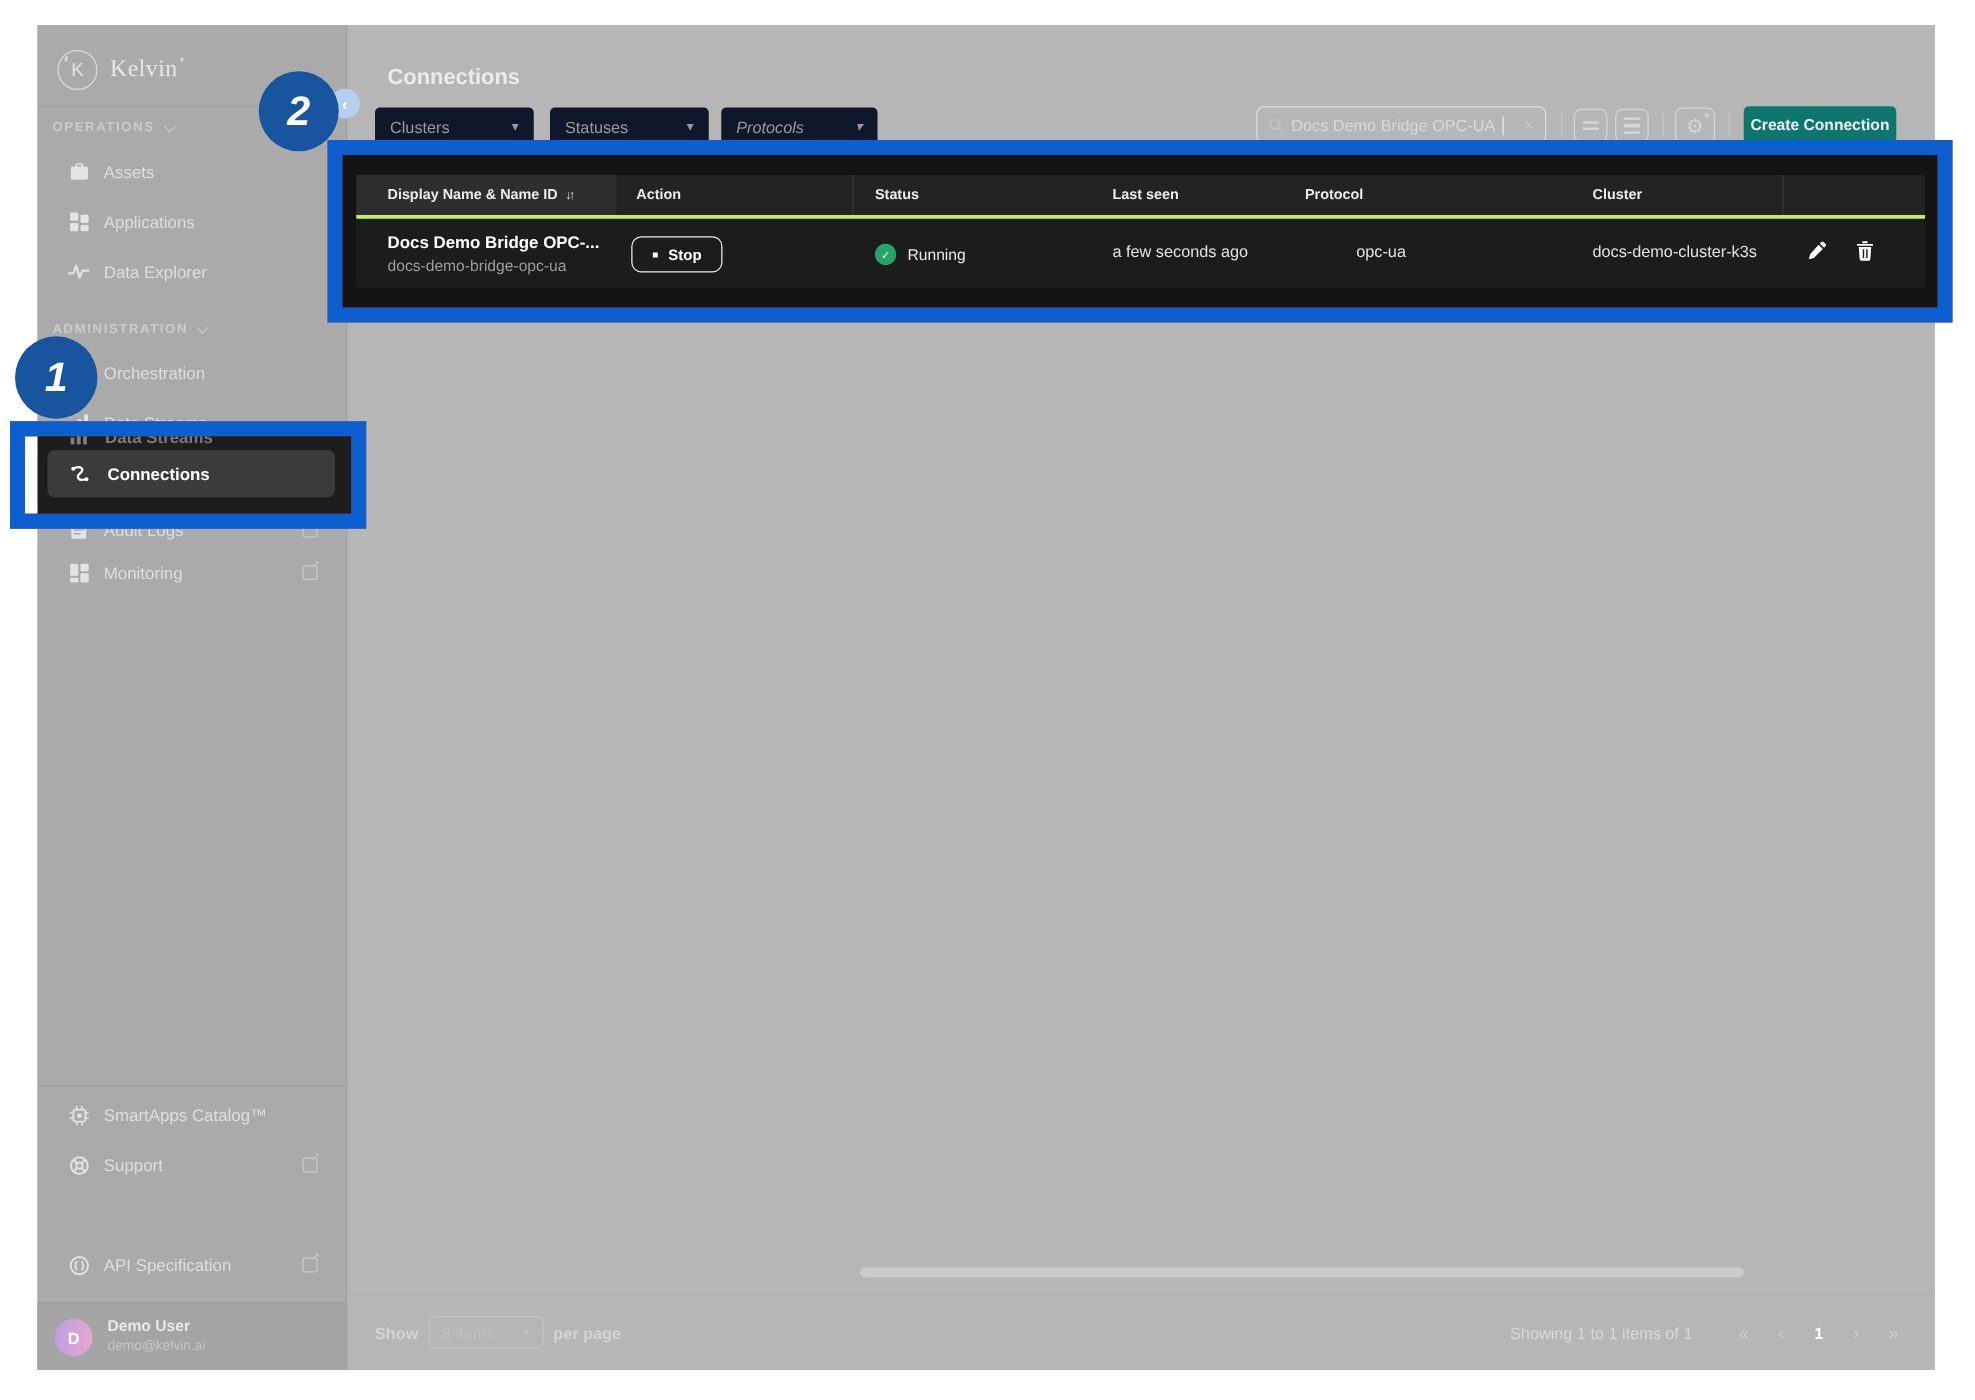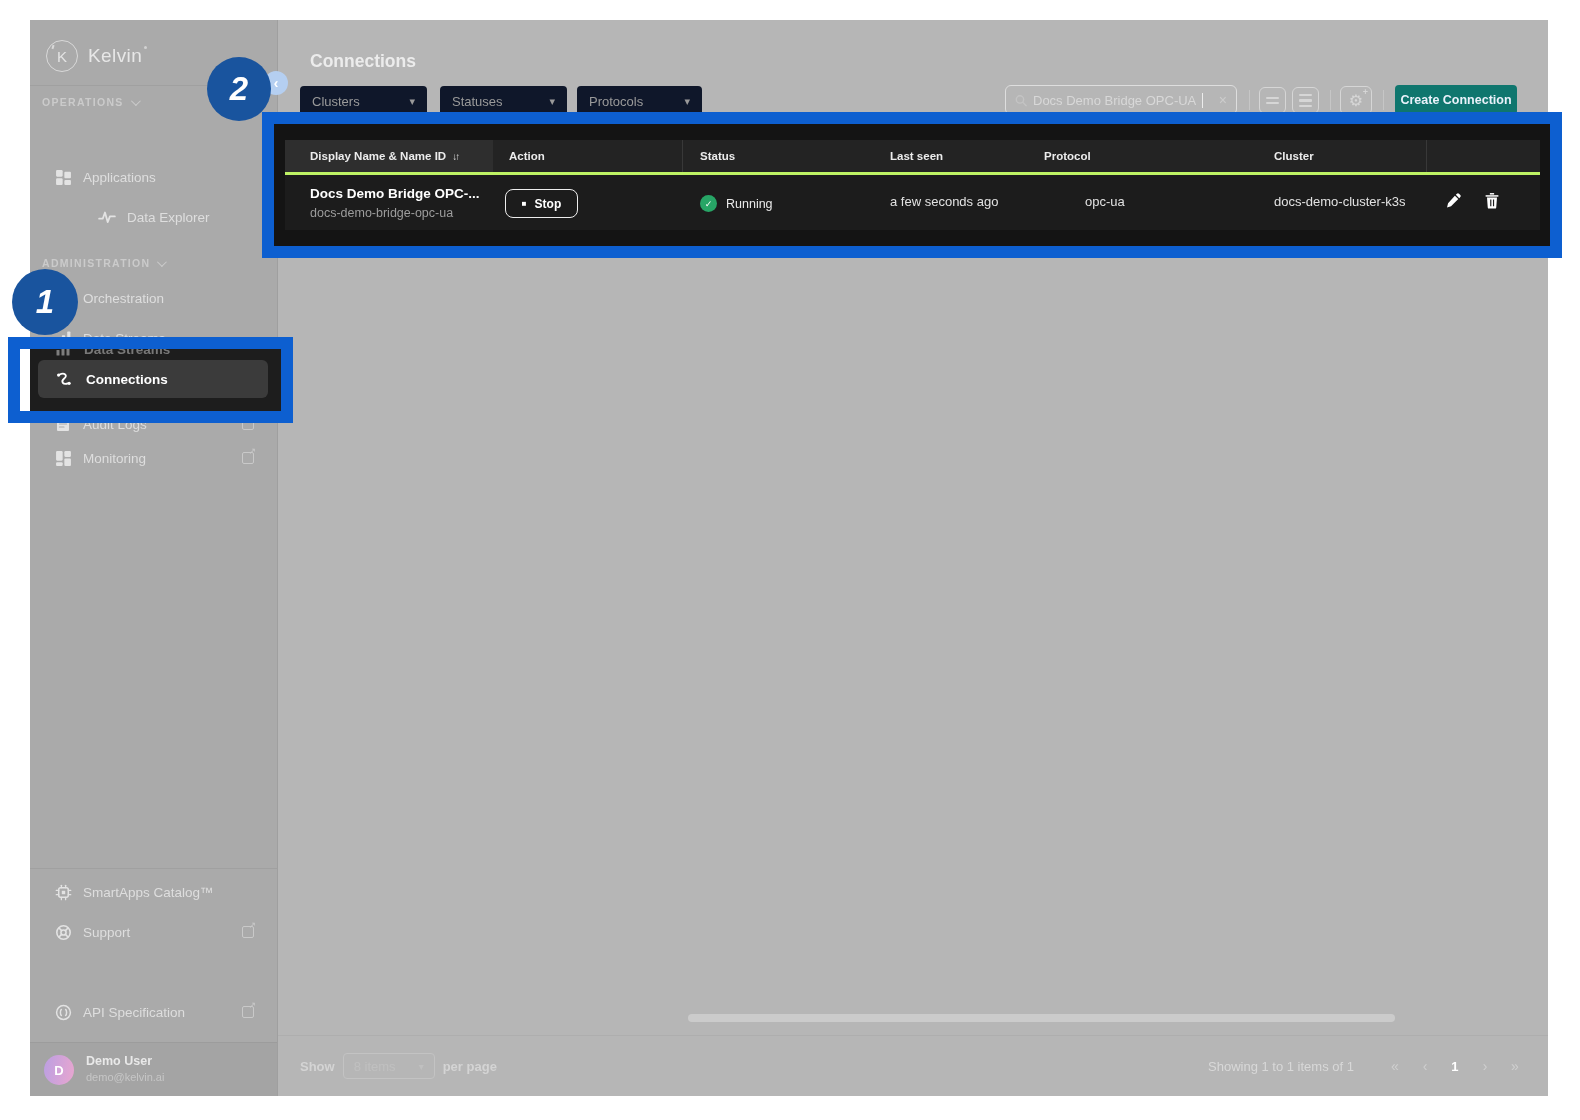--- a/index.html
+++ b/index.html
@@ -7,21 +7,21 @@
 
   
   .app { position:absolute; left:30px; top:20px; width:1518px; height:1076px; background:#b6b6b6; z-index:1; }
 
   
   .sidebar { position:absolute; left:0; top:0; width:248px; height:100%; background:#aaaaaa; border-right:1px solid #9f9f9f; }
   .logo { position:absolute; left:16px; top:20px; display:flex; align-items:center; gap:10px; }
   .logo-circle { width:32px; height:32px; border:1.5px solid #d9d9d9; border-radius:50%; color:#e4e4e4;
                  display:flex; align-items:center; justify-content:center; font-size:15px; font-weight:400; position:relative; }
   .logo-circle:before { content:""; position:absolute; left:5px; top:4px; width:2px; height:4px; background:#d9d9d9; transform:rotate(18deg); }
-  .logo-text { color:#e7e7e7; font-size:19px; font-weight:400; letter-spacing:.4px; position:relative; }
+  .logo-text { color:#e7e7e7; font-size:19px; font-weight:400; letter-spacing:.4px; position:relative;font-family:Liberation Serif, serif; }
   .logo-text:after { content:""; position:absolute; right:-5px; top:1px; width:3px; height:3px; border-radius:50%; background:#d2d2d2; }
   .side-top-divider { position:absolute; left:0; top:65px; width:100%; height:1px; background:#a0a0a0; }
 
   .section-label { position:absolute; left:12px; color:#cbcbcb; font-size:10.5px; font-weight:700; letter-spacing:1.3px; display:flex; align-items:center; gap:7px; }
   .chev { width:7px; height:7px; border-right:1.8px solid #cbcbcb; border-bottom:1.8px solid #cbcbcb; transform:rotate(45deg) translateY(-2px); display:inline-block; }
 
   .si { position:absolute; left:0; width:248px; height:40px; display:flex; align-items:center; gap:0; color:#e0e0e0; }
   .si .ic { width:18px; height:18px; margin-left:24px; flex:0 0 18px; color:#e3e3e3; display:flex; align-items:center; justify-content:center; }
   .si .lbl { margin-left:11px; font-size:13.5px; font-weight:400; color:#dedede; }
   .si .ext { margin-left:auto; margin-right:24px; }
@@ -38,21 +38,21 @@
 
   
   .main { position:absolute; left:248px; top:0; width:1270px; height:100%; background:#b6b6b6; }
   .page-title { position:absolute; left:32px; top:31px; color:#ececec; font-size:17.5px; font-weight:700; }
   .collapse-btn { position:absolute; left:-14px; top:51px; width:24px; height:24px; border-radius:50%; background:#b5cff1;
                   color:#fff; font-size:14px; font-weight:700; display:flex; align-items:center; justify-content:center; }
 
   .filter-pill { position:absolute; top:66px; height:30px; border-radius:4px; background:#0f172a; color:#9a9a9a;
                  font-size:13px; display:flex; align-items:center; padding:0 12px; }
   .filter-pill .caret { margin-left:auto; font-size:11px; color:#9a9a9a; }
-  .fp1 { left:22px; width:127px; } .fp2 { left:162px; width:127px; } .fp3 { left:299px; width:125px; }
+  .fp1 { left:22px; width:127px; } .fp2 { left:162px; width:127px; } .fp3 { left:299px; width:125px;font-style:italic; }
 
   .search-box { position:absolute; left:727px; top:65px; width:232px; height:30px; border:1px solid #dedede; border-radius:6px;
                 display:flex; align-items:center; padding:0 9px; gap:6px; }
   .search-box svg { flex:0 0 12px; }
   .search-value { color:#d8d8d8; font-size:13px; white-space:nowrap; }
   .text-cursor { width:1px; height:15px; background:#ececec; }
   .search-clear { margin-left:auto; color:#cccccc; font-size:14px; }
 
   .vdiv { position:absolute; top:70px; width:1px; height:20px; background:#c6c6c6; }
   .tool-btn { position:absolute; top:67px; width:27px; height:27px; border:1.6px solid #d6d6d6; border-radius:6px;
@@ -132,32 +132,40 @@
         </span>
       <span class="logo-text">Kelvin</span>
     </div>
     <div class="side-top-divider"></div>
 
     <div class="section-label" style="top:76px;">
       <span>OPERATIONS</span>
         <i class="chev"></i>
     </div>
 
+    <div class="si" style="top:97px;">
+      <span class="ic">
+        <svg width="17" height="17" viewBox="0 0 16 16">
+            <path fill="currentColor" d="M5 4V3a1.5 1.5 0 0 1 1.5-1.5h3A1.5 1.5 0 0 1 11 3v1h2.2c.7 0 1.3.6 1.3 1.3v7.4c0 .7-.6 1.3-1.3 1.3H2.8c-.7 0-1.3-.6-1.3-1.3V5.3C1.5 4.6 2.1 4 2.8 4H5zm1.4 0h3.2V3.1c0-.2-.2-.4-.4-.4H6.8c-.2 0-.4.2-.4.4V4z"></path>
+          </svg>
+      </span>
+      <span class="lbl">Assets</span>
+    </div>
     <div class="si" style="top:137px;">
       <span class="ic">
         <svg width="17" height="17" viewBox="0 0 16 16" fill="currentColor">
             <rect x="1" y="1" width="6.2" height="6.2" rx="1"></rect>
             <rect x="8.8" y="2.6" width="6.2" height="6.2" rx="1"></rect>
             <rect x="1" y="8.8" width="6.2" height="6.2" rx="1"></rect>
             <rect x="8.8" y="10.4" width="6.2" height="4.6" rx="1"></rect>
           </svg>
       </span>
       <span class="lbl">Applications</span>
     </div>
-    <div class="si" style="top:177px;padding-left:44px;">
+    <div class="si" style="top:177px;">
       <span class="ic">
         <svg width="18" height="18" viewBox="0 0 16 16" fill="none" stroke="currentColor" stroke-width="1.6">
             <polyline points="1,9.5 4.2,9.5 6.2,4 8.6,12.5 10.6,7.5 15,7.5"></polyline>
           </svg>
       </span>
       <span class="lbl">Data Explorer</span>
     </div>
 
     <div class="section-label" style="top:237px;">
       <span>ADMINISTRATION</span>

